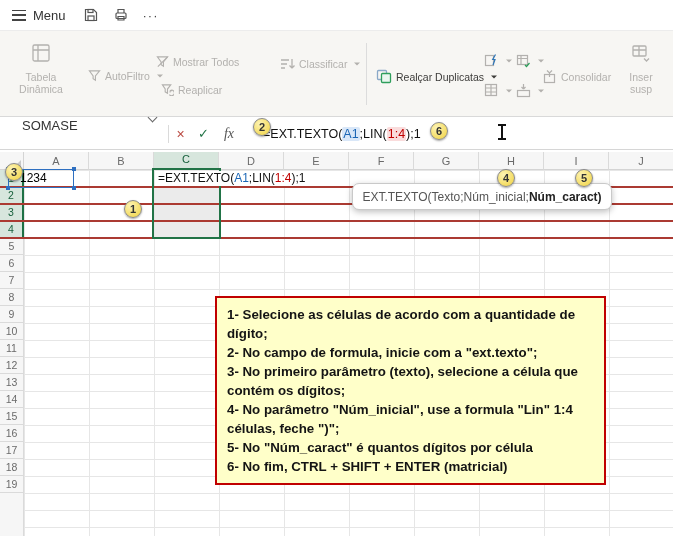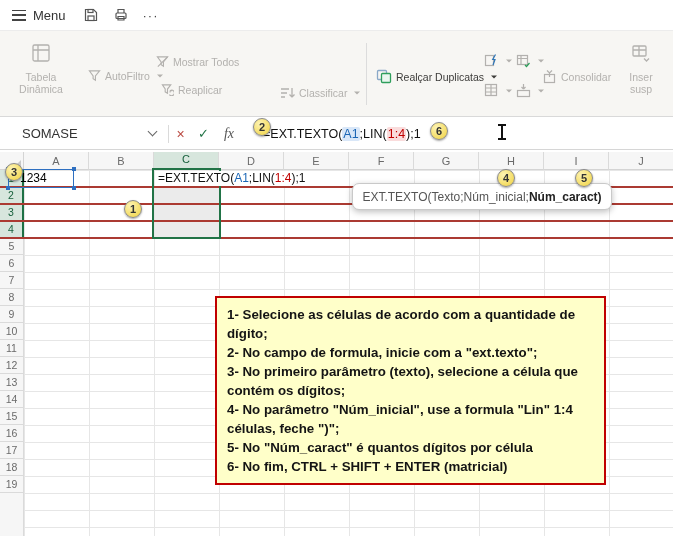--- a/index.html
+++ b/index.html
@@ -26,34 +26,34 @@
   .rb{position:absolute;display:flex;align-items:center;gap:4px;font-size:10.5px;color:#b3b1ae;cursor:pointer;white-space:nowrap}
   .rb.on{color:#3d3c3a}
   .rb-big{position:absolute;display:flex;flex-direction:column;align-items:center;width:62px;
           font-size:10.5px;line-height:12px;color:#b3b1ae;cursor:pointer;text-align:center}
   .rb-big svg{margin-bottom:8px}
   .caret{width:0;height:0;border:3.2px solid transparent;border-top-color:currentColor;margin-left:3px;transform:translateY(1.5px)}
   .g-pivot{left:10px;top:12px}
   .g-autofilter{left:88px;top:38px}
   .g-showall{left:156px;top:24px}
   .g-reapply{left:161px;top:52px}
-  .g-sort{left:280px;top:55px}
+  .g-sort{left:280px;top:26px}
   .g-sep{position:absolute;left:366px;top:12px;width:1px;height:62px;background:#dcdcdc}
   .g-high{left:376px;top:38px}
   .g-st1{left:484px;top:22px}
   .g-st2{left:516px;top:22px}
   .g-st3{left:484px;top:52px}
   .g-st4{left:516px;top:52px}
   .g-cons{left:542px;top:38px}
   .g-insert{left:610px;top:12px}
 
   
   .fbar{position:absolute;top:118px;left:0;right:0;height:32px;background:#fff;
         border-bottom:1px solid #d6d6d6;display:flex;align-items:center;font-size:13px}
-  .namebox{width:168px;height:100%;display:flex;align-items:center;padding-left:22px;color:#333;cursor:pointer}
+  .namebox{width:168px;height:100%;display:flex;padding-left:22px;color:#333;cursor:pointer}
   .nb-chev{margin-left:auto;margin-right:12px;width:7px;height:7px;border-right:1.4px solid #666;border-bottom:1.4px solid #666;transform:rotate(45deg);margin-top:-4px}
   .fsep{width:1px;height:18px;background:#dadada}
   .fbtn{width:23px;text-align:center;cursor:pointer}
   .f-cancel{color:#ba4a42;font-size:14px}
   .f-check{color:#217346;font-size:13px}
   .f-fx{font-family:"Liberation Serif",serif;font-style:italic;font-size:14px;color:#555;margin-left:2px;width:24px}
   .fformula{margin-left:22px;font-size:12.5px;color:#111;white-space:nowrap}
   .hl-blue{color:#1b66b5;background:#d9e7f8;padding:0 1px;border-radius:2px}
   .hl-red{color:#c00000;background:#fadcdc;padding:0 1px;border-radius:2px}
 

